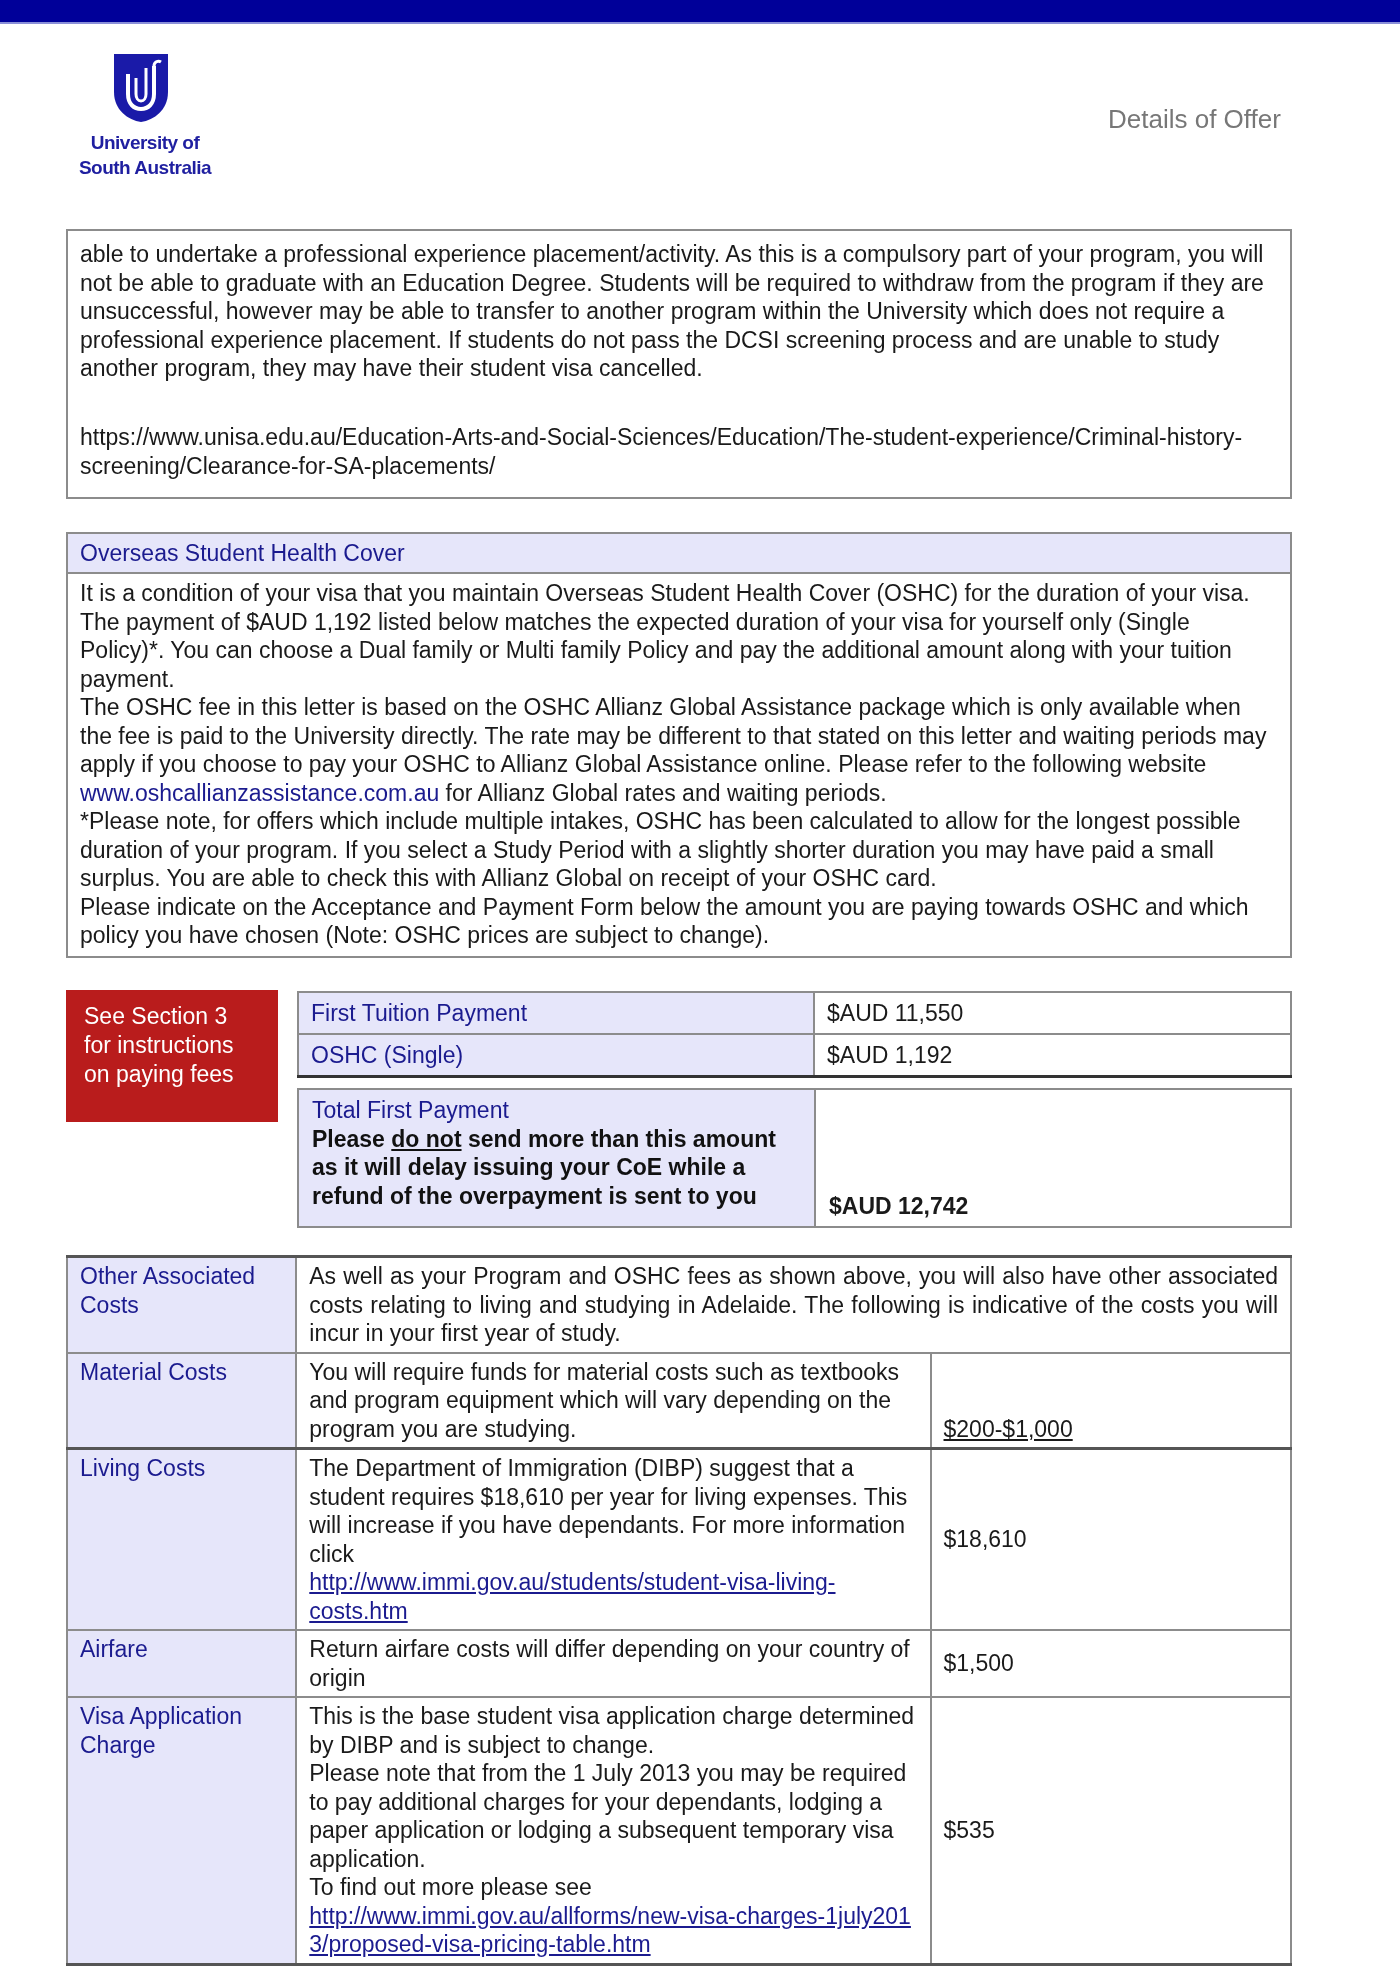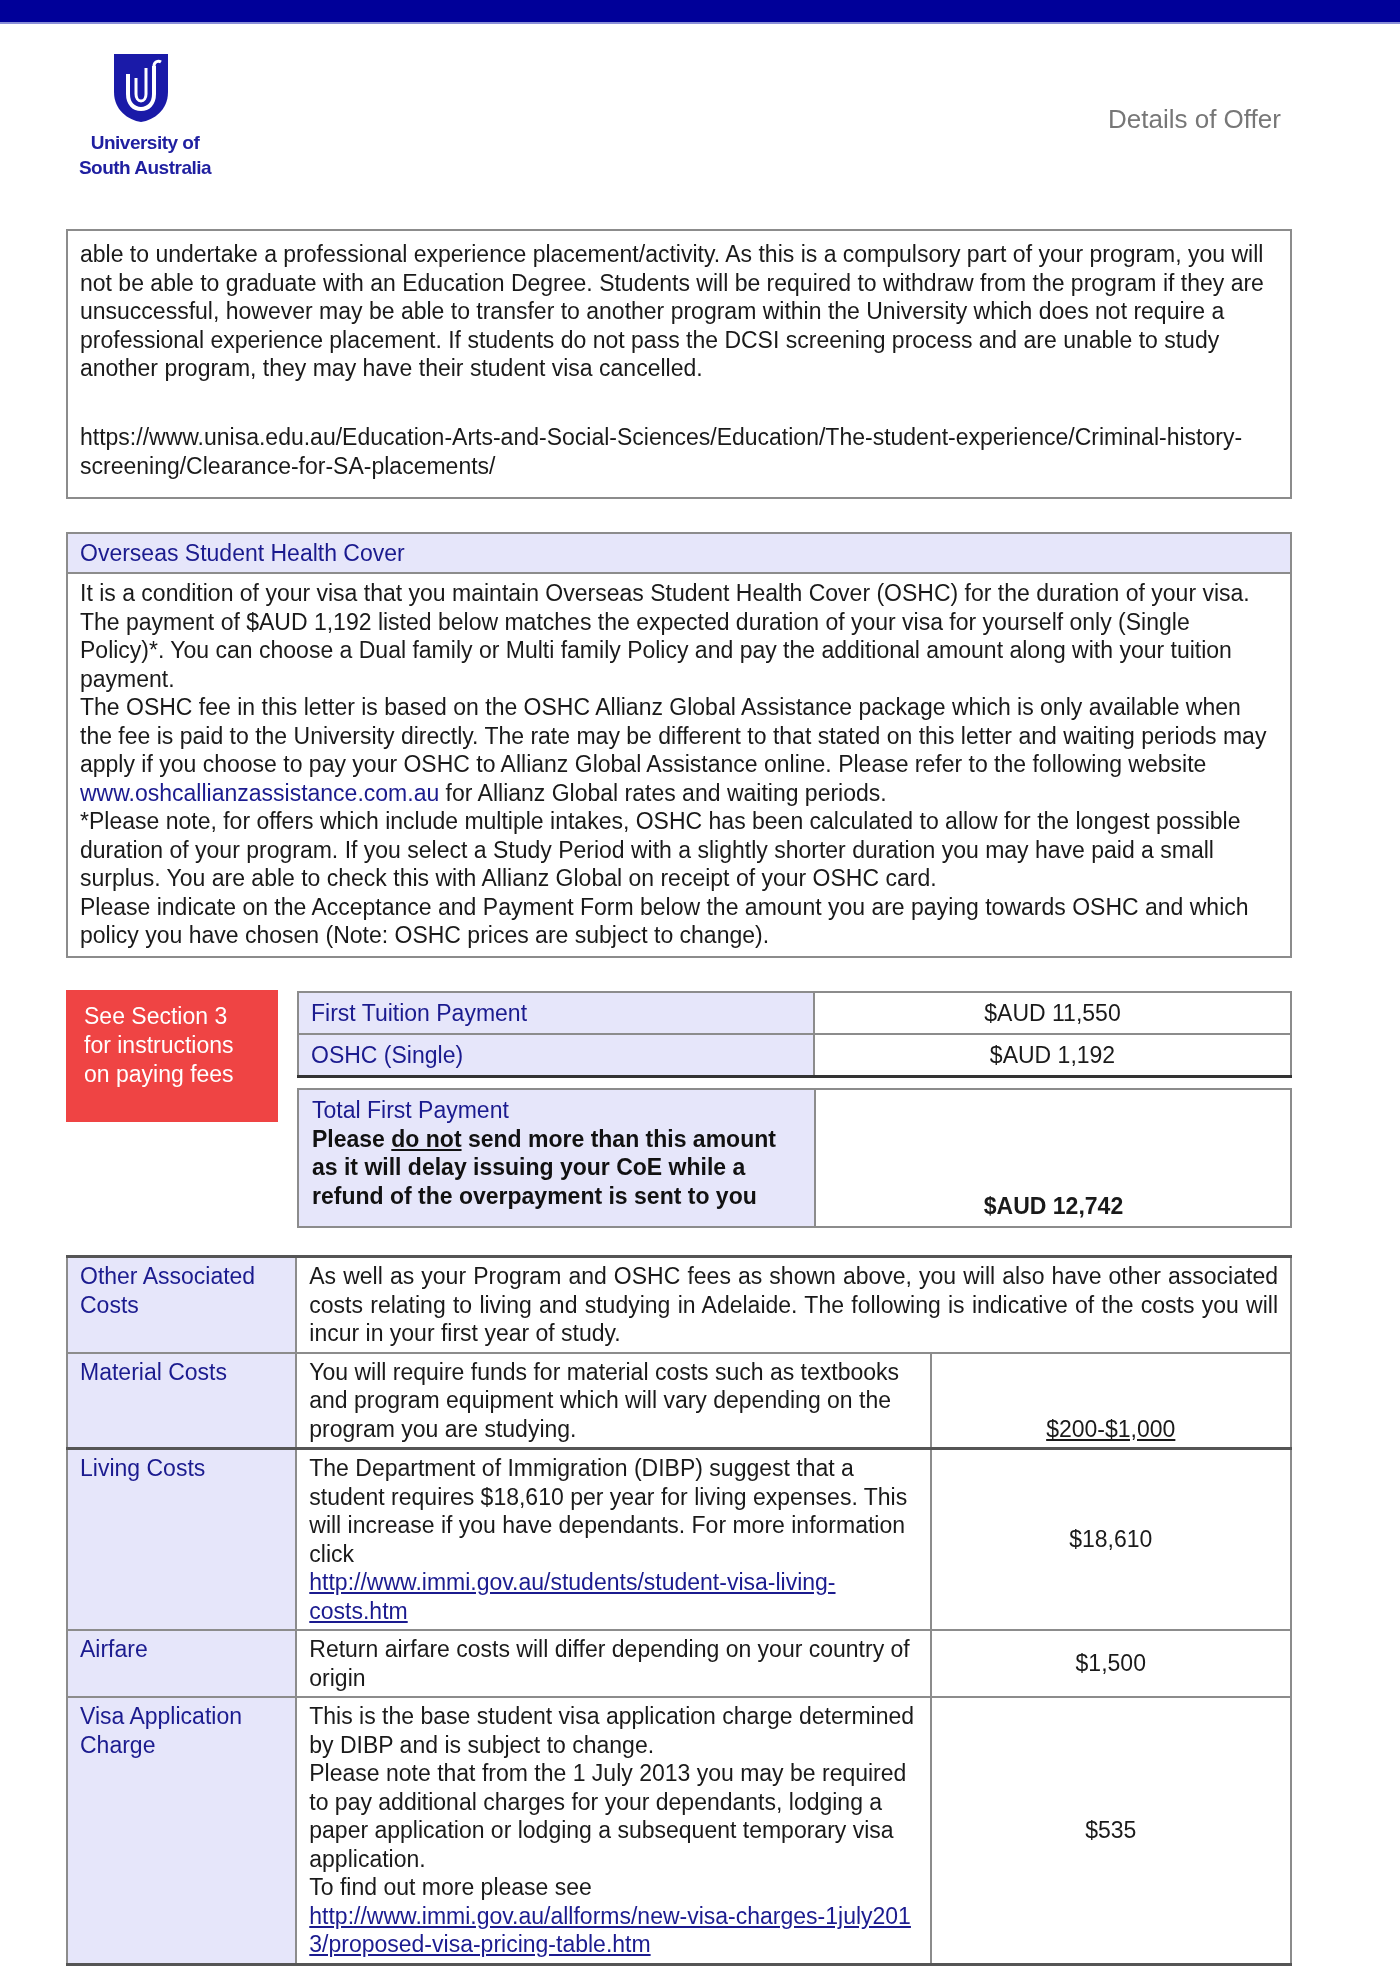--- a/index.html
+++ b/index.html
@@ -19,27 +19,27 @@
   .ulink { color:#1b1b8f; text-decoration:underline; }
 
   #box1 { left:66px; top:229px; width:1226px; height:270px; padding:9px 12px; }
   #box1 .p + .p { margin-top:12px; }
 
   #oshc { left:66px; top:532px; width:1226px; height:426px; }
   #oshc .hdr { background:#e6e6fa; border-bottom:2px solid #8c8c8c; height:38px; line-height:38px;
                padding-left:12px; color:#1b1b8f; font-size:23px; }
   #oshc .body { padding:5px 12px; }
 
-  .note { position:absolute; left:66px; top:990px; width:212px; height:132px; background:#ef4444;
+  .note { position:absolute; left:66px; top:990px; width:212px; height:132px; background:#b91c1c;
           color:#fff; font-size:23px; line-height:29px; padding:12px 0 0 18px; box-sizing:border-box; }
 
   table { border-collapse:collapse; position:absolute; }
   td { border:2px solid #8c8c8c; font-size:23px; line-height:28.5px; vertical-align:top; padding:0 12px; }
   .lbl { background:#e6e6fa; color:#1b1b8f; }
-  .val { text-align:center; }
+  .val { text-align:left; }
   #pay1 { left:297px; top:991px; width:995px; border-bottom:3px solid #333; }
   #pay1 td { height:40px; line-height:40px; }
   #pay2 { left:297px; top:1088px; width:995px; }
   #pay2 td { height:124px; padding-top:6px; padding-bottom:6px;padding-left:13px; }
   #pay2 .val { vertical-align:bottom; font-weight:bold; }
   .bold { font-weight:bold; color:#111; }
   .u { text-decoration:underline; }
 
   #costs { left:66px; top:1255px; width:1226px; }
   #costs td { padding-top:4px; padding-bottom:4px; }

